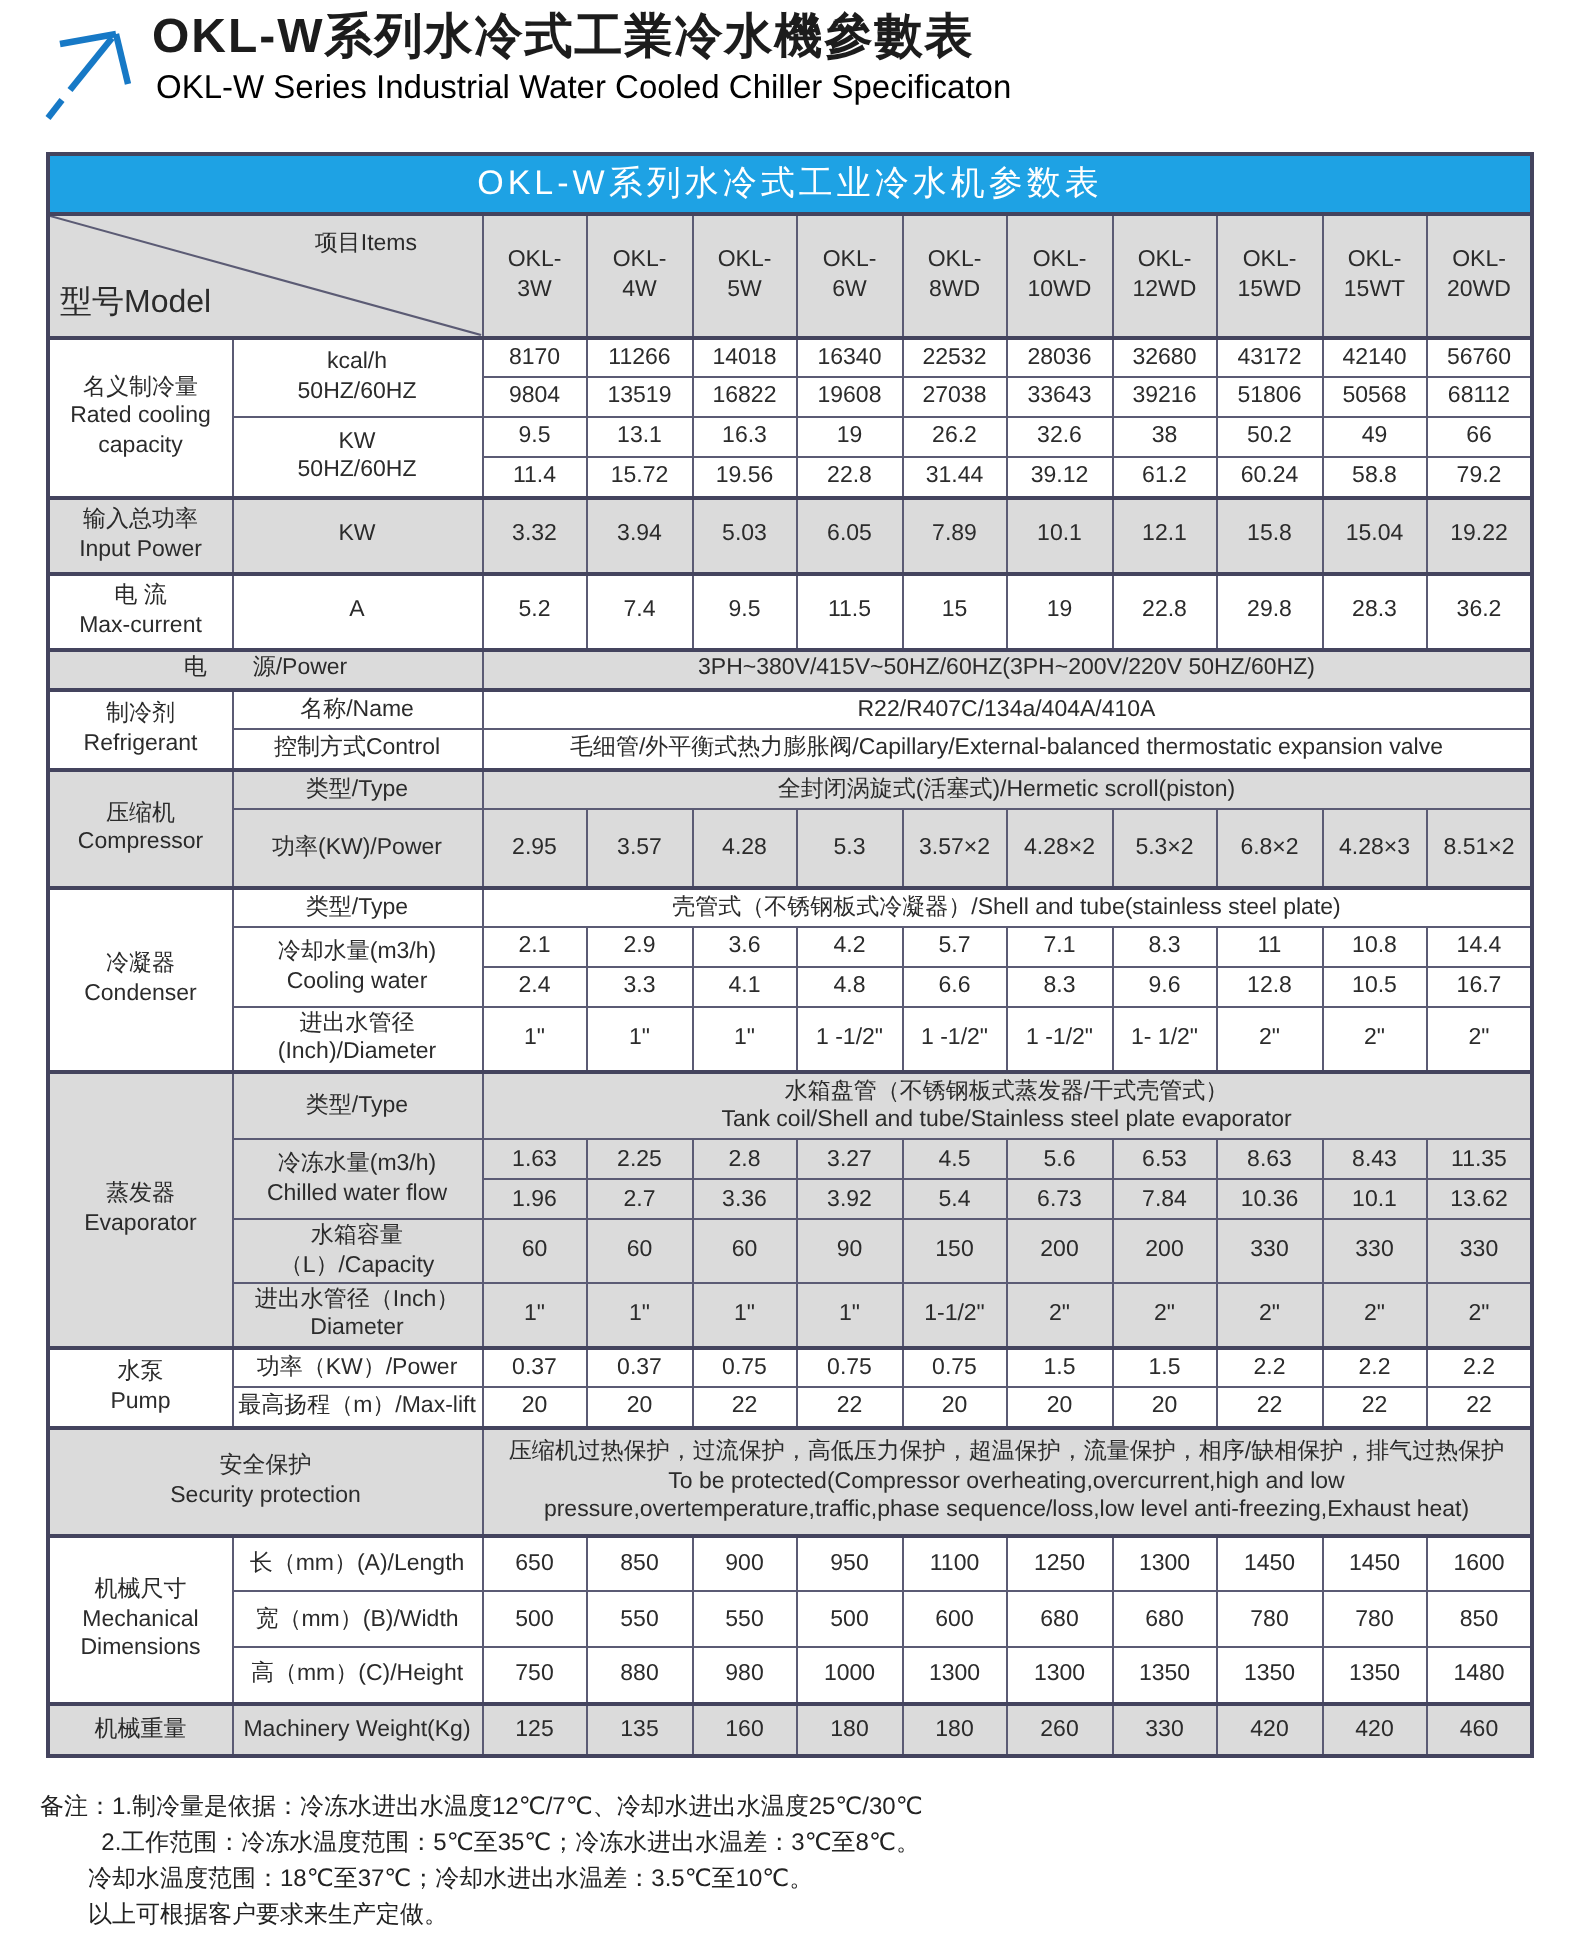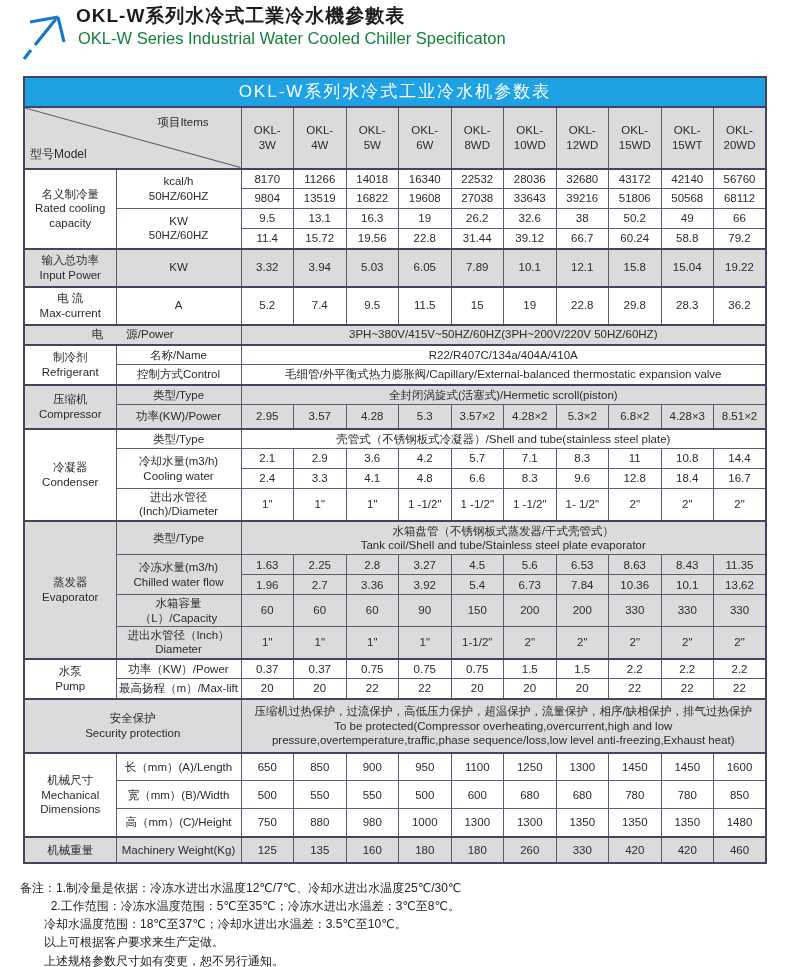--- a/index.html
+++ b/index.html
@@ -8,22 +8,22 @@
     width:790px; height:967px; background:#ffffff;
     font-family:"Liberation Sans","DejaVu Sans",sans-serif;
     color:#2b2b2b;
   }
   .page { position:relative; width:790px; height:967px; overflow:hidden; }
 
   
   .doc-header { display:flex; align-items:flex-start; padding:5px 0 0 20px; }
   .arrow-wrap { width:52px; height:54px; flex:0 0 auto; margin-top:4px; }
   .titles { margin-left:4px; }
-  .title-zh { font-size:19px; font-weight:bold; letter-spacing:1px; color:#1c1c1c; margin:0; line-height:1.2; }
-  .title-en { font-size:16.5px; font-weight:normal; color:#15803d; margin:1px 0 0 2px; line-height:1.2; }
+  .title-zh { font-size:24px; font-weight:bold; letter-spacing:1px; color:#1c1c1c; margin:0; line-height:1.2; }
+  .title-en { font-size:16.5px; font-weight:normal; color:#000000; margin:1px 0 0 2px; line-height:1.2; }
 
   
   .table-wrap { margin:13px 0 0 23px;border-radius:12px; }
   table.spec {
     border-collapse:collapse; table-layout:fixed; width:744px;
     font-size:11.5px; line-height:1.25;
     border:2px solid #44445e;
   }
   .spec td, .spec th {
     border:1px solid #5b5b74;
@@ -33,29 +33,29 @@
   }
   tr.sec > td, tr.sec > th { border-top:2px solid #44445e; }
   .gray { background:#dbdbdb; }
   .titlebar {
     background:#1ea2e4; color:#ffffff; font-size:17px;
     height:30px; letter-spacing:2px; border:2px solid #44445e;
   }
   
   .corner { position:relative; padding:0; }
   .corner svg.diag { position:absolute; left:0; top:0; width:100%; height:100%; }
-  .corner .model-lab { position:absolute; left:5px; bottom:6px; font-size:12px; }
+  .corner .model-lab { position:absolute; left:5px; bottom:6px; font-size:16px; }
   .corner .items-lab { position:absolute; right:32px; top:7px; font-size:11.5px; }
   .left-text { text-align:center; padding:3px 6px !important; }
 
   
   .rh35 > td, .rh35 > th { height:35px; }
   .rh20 > td { height:20px; }
   .rh38 > td { height:38px; }
-  .rh24 > td { height:24px; }
+  .rh24 > td { height:39px; }
   .rh26 > td { height:26px; }
   .rh32 > td { height:32px; }
   .rh34 > td { height:34px; }
   .rh54 > td { height:54px; }
   .rh28 > td { height:28px; }
 
   
   .notes {
     margin:15px 0 0 20px; width:755px;
     font-size:12px; line-height:1.52; color:#222;
@@ -169,21 +169,21 @@
             <td>49</td>
             <td>66</td>
           </tr>
     <tr class="rh20">
             <td>11.4</td>
             <td>15.72</td>
             <td>19.56</td>
             <td>22.8</td>
             <td>31.44</td>
             <td>39.12</td>
-            <td>66.7</td>
+            <td>61.2</td>
             <td>60.24</td>
             <td>58.8</td>
             <td>79.2</td>
           </tr>
 
     <tr class="rh38 sec">
       <td class="gray">输入总功率
 Input Power</td>
       <td class="gray">KW</td>
     <td class="gray">3.32</td>
@@ -272,21 +272,21 @@
           </tr>
     <tr class="rh20">
             <td>2.4</td>
             <td>3.3</td>
             <td>4.1</td>
             <td>4.8</td>
             <td>6.6</td>
             <td>8.3</td>
             <td>9.6</td>
             <td>12.8</td>
-            <td>18.4</td>
+            <td>10.5</td>
             <td>16.7</td>
           </tr>
     <tr class="rh32">
       <td>进出水管径
 (Inch)/Diameter</td>
     <td>1"</td>
             <td>1"</td>
             <td>1"</td>
             <td>1 -1/2"</td>
             <td>1 -1/2"</td>

